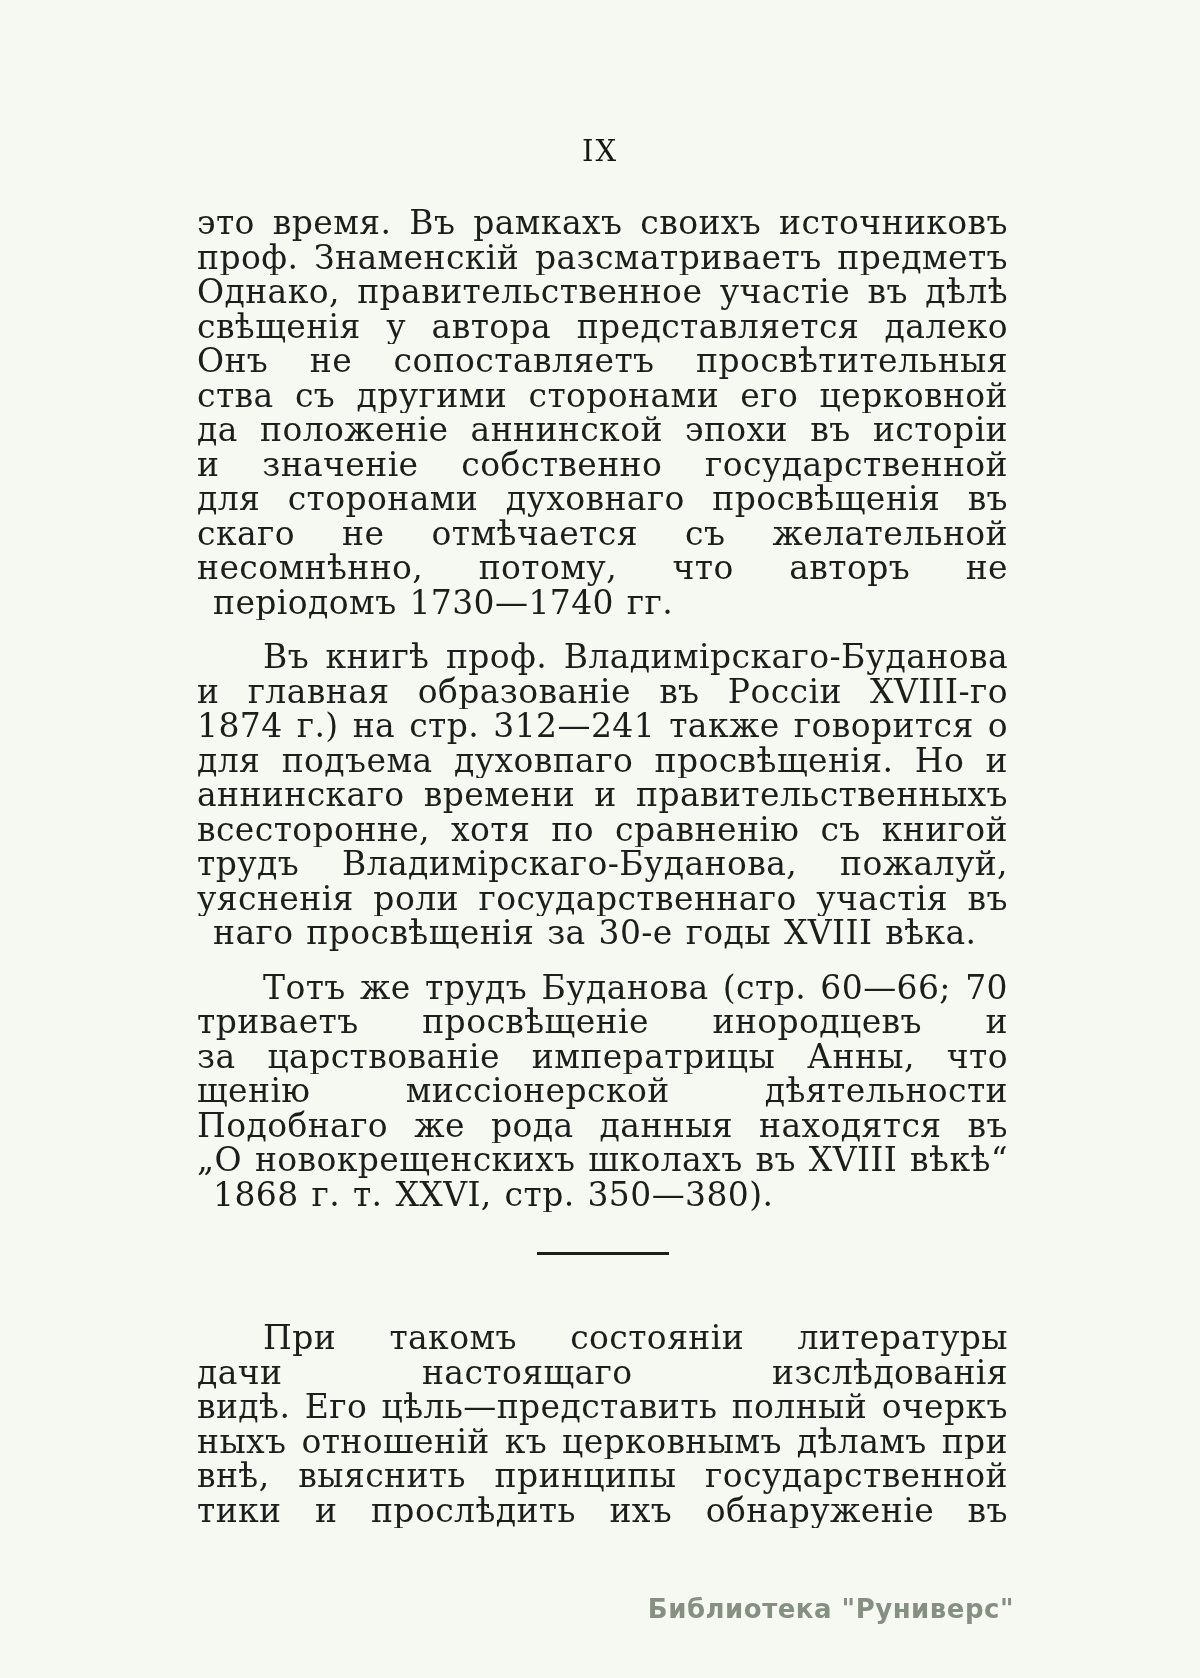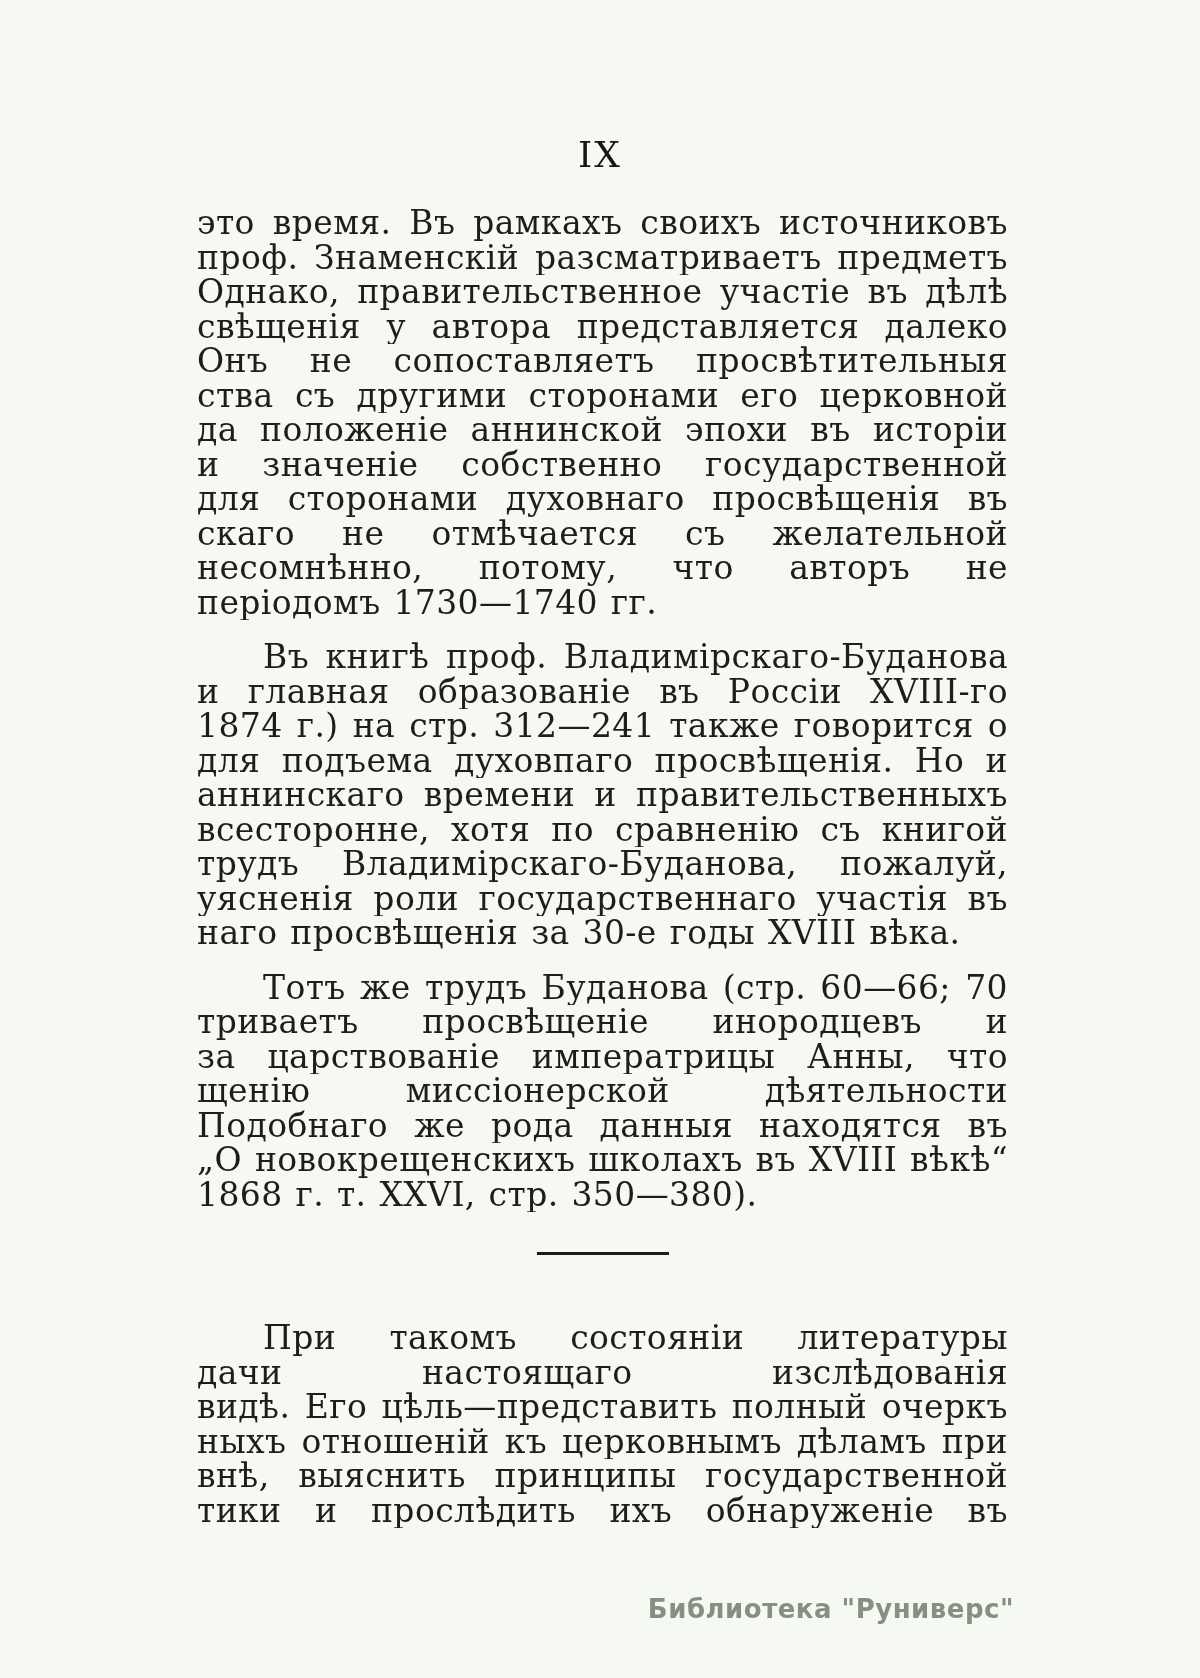--- a/index.html
+++ b/index.html
@@ -11,21 +11,21 @@
     font-family: "DejaVu Serif", serif;
     color: #1d1d1b;
     overflow: hidden;
   }
   .page-number {
     position: absolute;
     top: 134px;
     left: 0;
     width: 1200px;
     text-align: center;
-    font-size: 36px;
+    font-size: 29px;
     letter-spacing: 2px;
     color: #161614;
   }
   .text-block {
     position: absolute;
     left: 197px;
     top: 206px;
     width: 811px;
   }
   .para { margin: 0; }
@@ -34,21 +34,21 @@
     font-size: 33px;
     line-height: 34.5px;
     height: 34.5px;
     overflow: hidden;
     text-align: justify;
     text-align-last: justify;
     word-spacing: 2px;
     letter-spacing: 0.4px;
     white-space: normal;
   }
-  .line.last { text-align-last: left; }
+  .line.last { text-align-last: left; margin-left: 16px; }
   .line.indent { text-indent: 66px; }
   .divider {
     width: 132px;
     height: 3px;
     background: #1d1d1b;
     margin: 40px auto 66px auto;
   }
   .watermark {
     position: absolute;
     top: 1594px;

